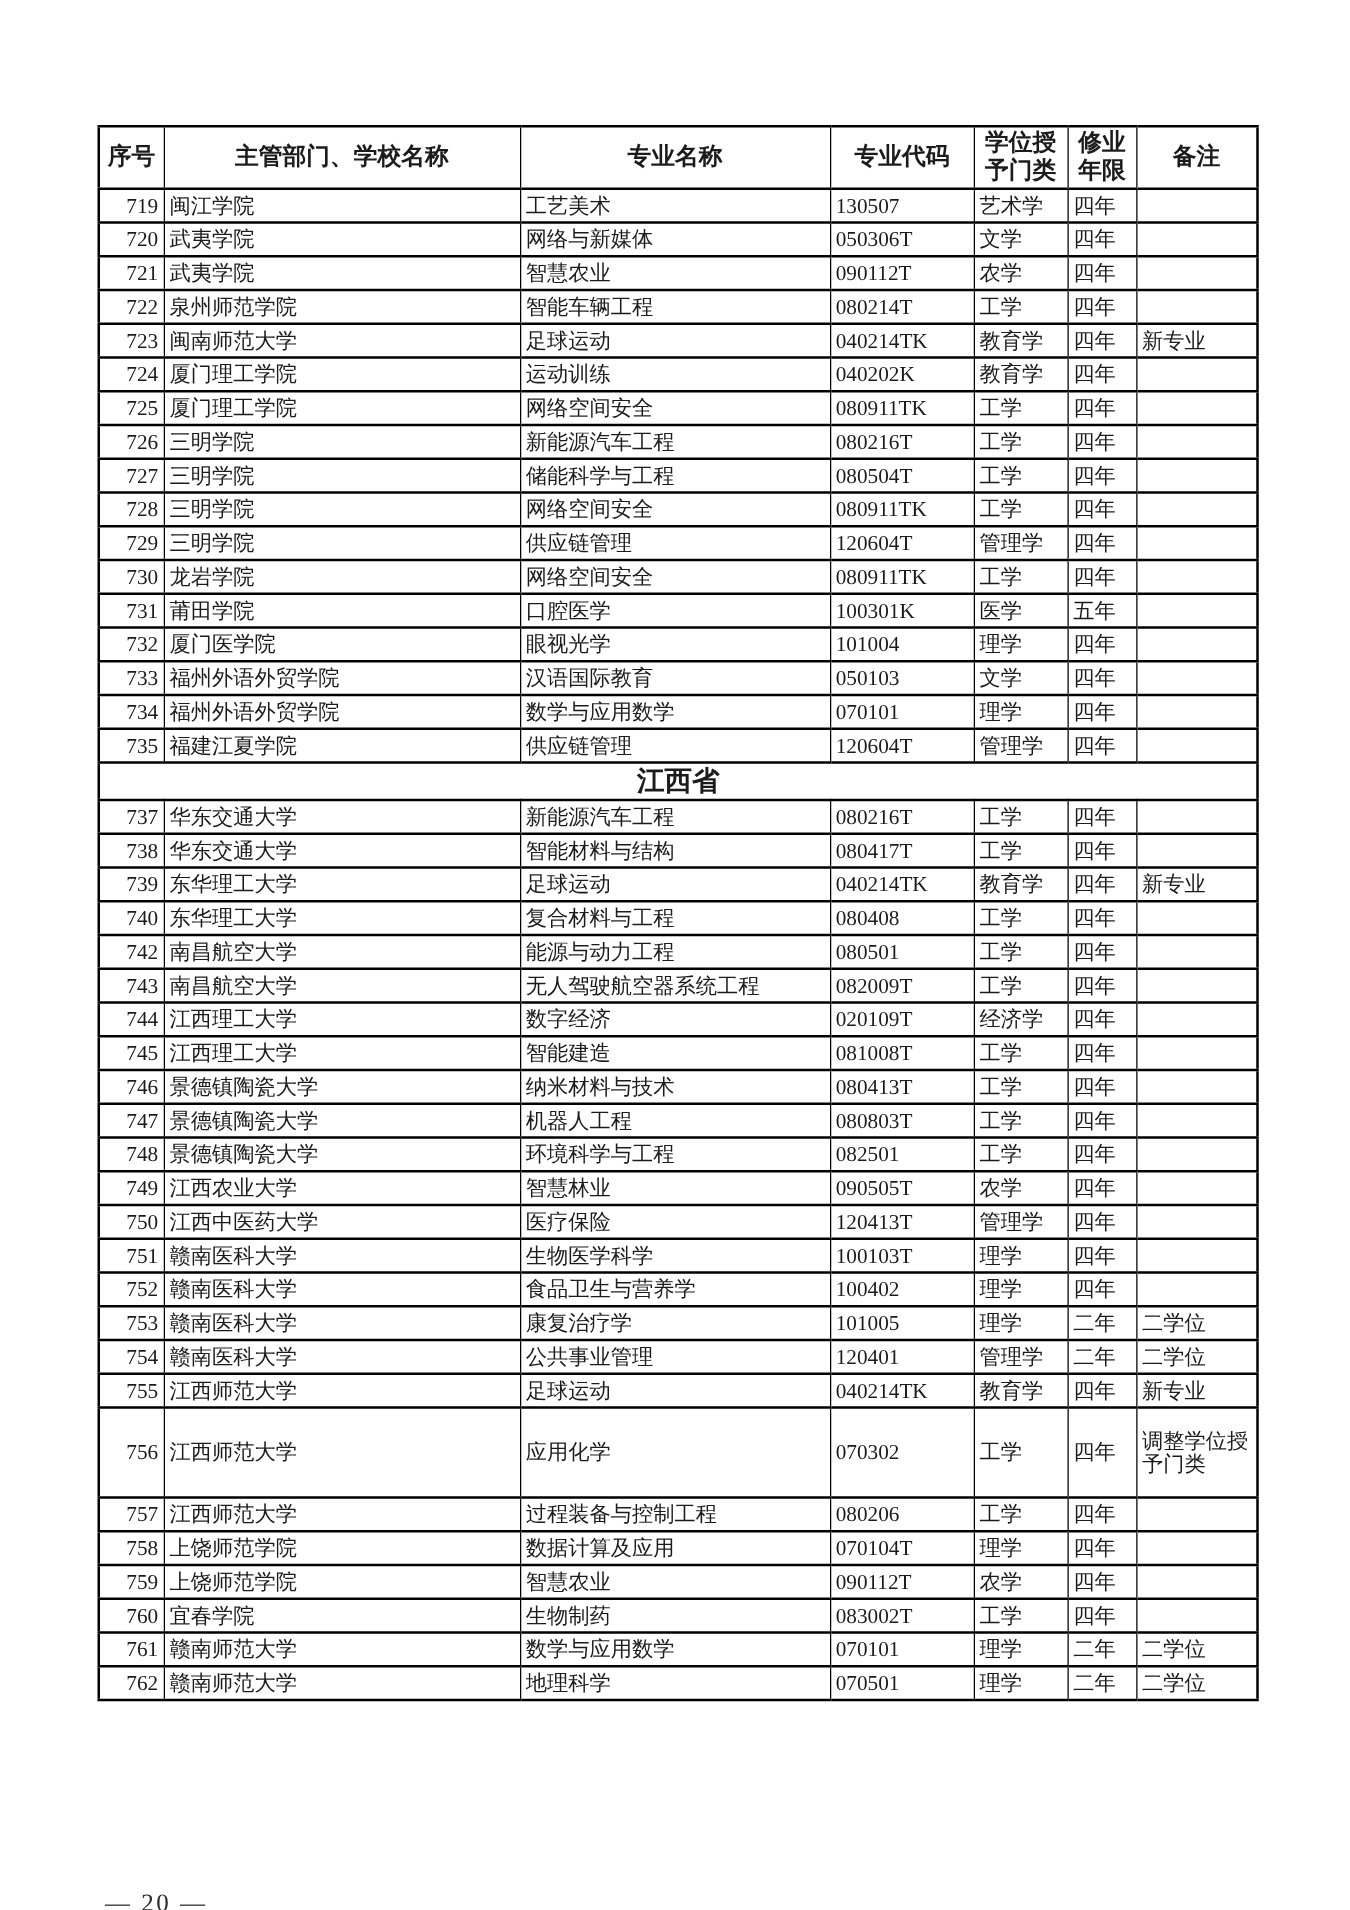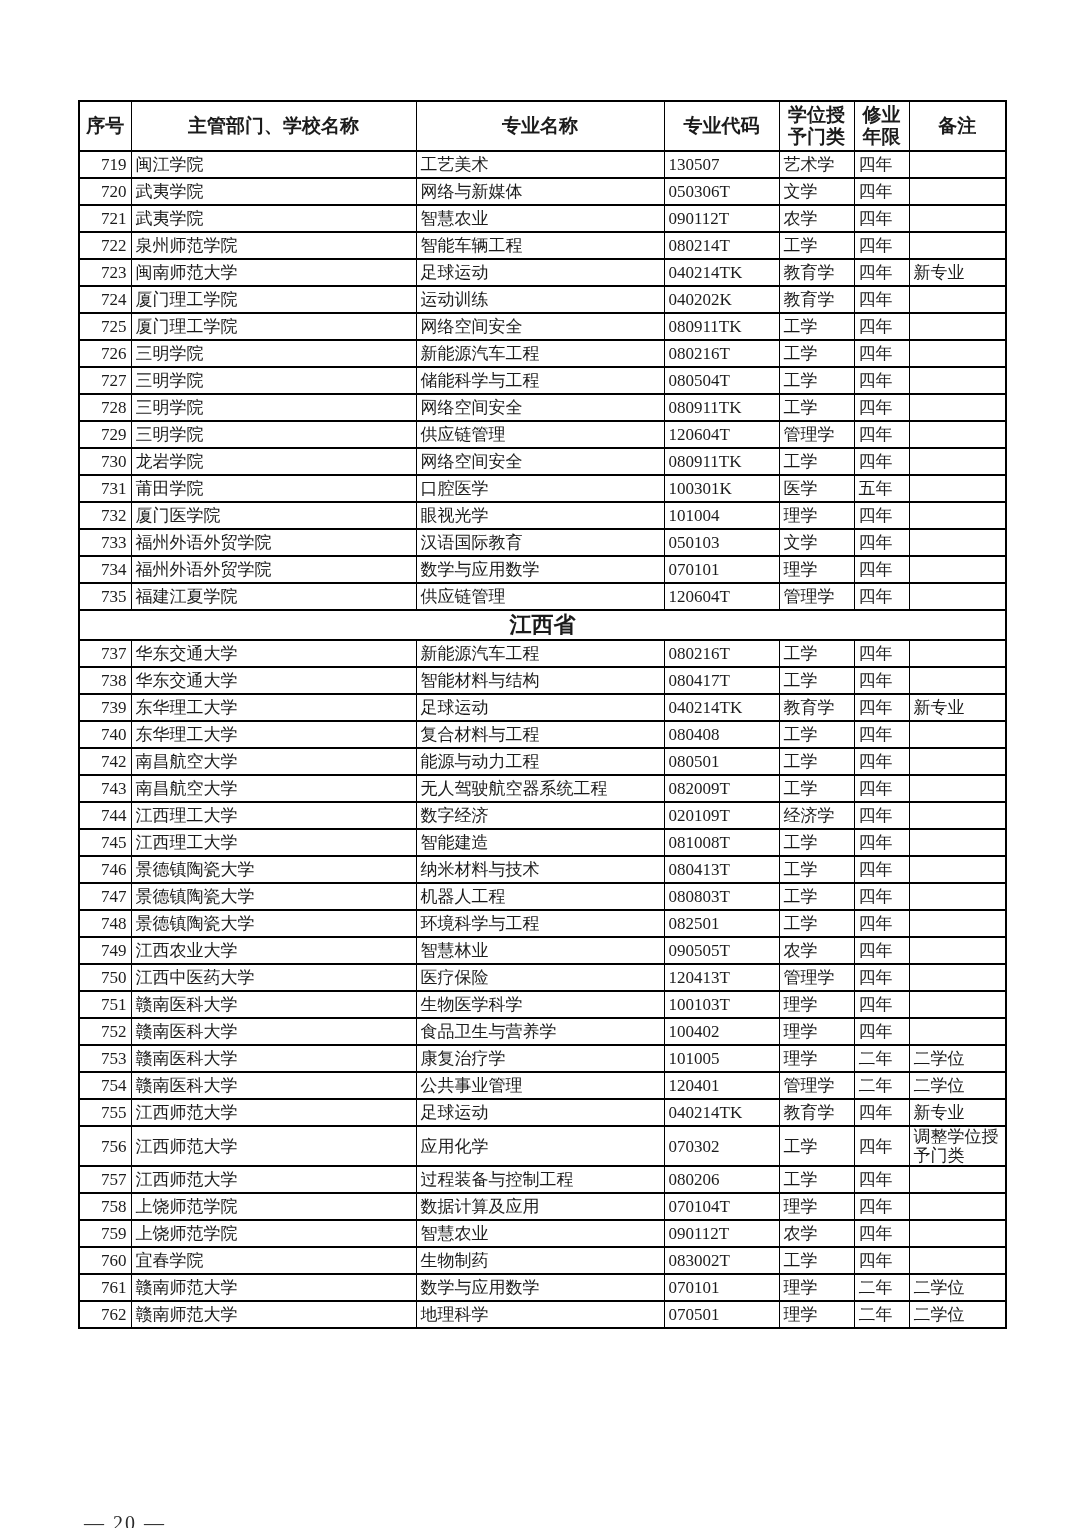--- a/index.html
+++ b/index.html
@@ -402,21 +402,21 @@
         </tr>
         <tr>
           <td class="cell-no">755</td>
           <td class="cell-school">江西师范大学</td>
           <td class="cell-major">足球运动</td>
           <td class="cell-code">040214TK</td>
           <td class="cell-degree">教育学</td>
           <td class="cell-years">四年</td>
           <td class="cell-remark">新专业</td>
         </tr>
-        <tr style="height: 40px;">
+        <tr style="height: 72px;">
           <td class="cell-no">756</td>
           <td class="cell-school">江西师范大学</td>
           <td class="cell-major">应用化学</td>
           <td class="cell-code">070302</td>
           <td class="cell-degree">工学</td>
           <td class="cell-years">四年</td>
           <td class="cell-remark">调整学位授予门类</td>
         </tr>
         <tr>
           <td class="cell-no">757</td>

